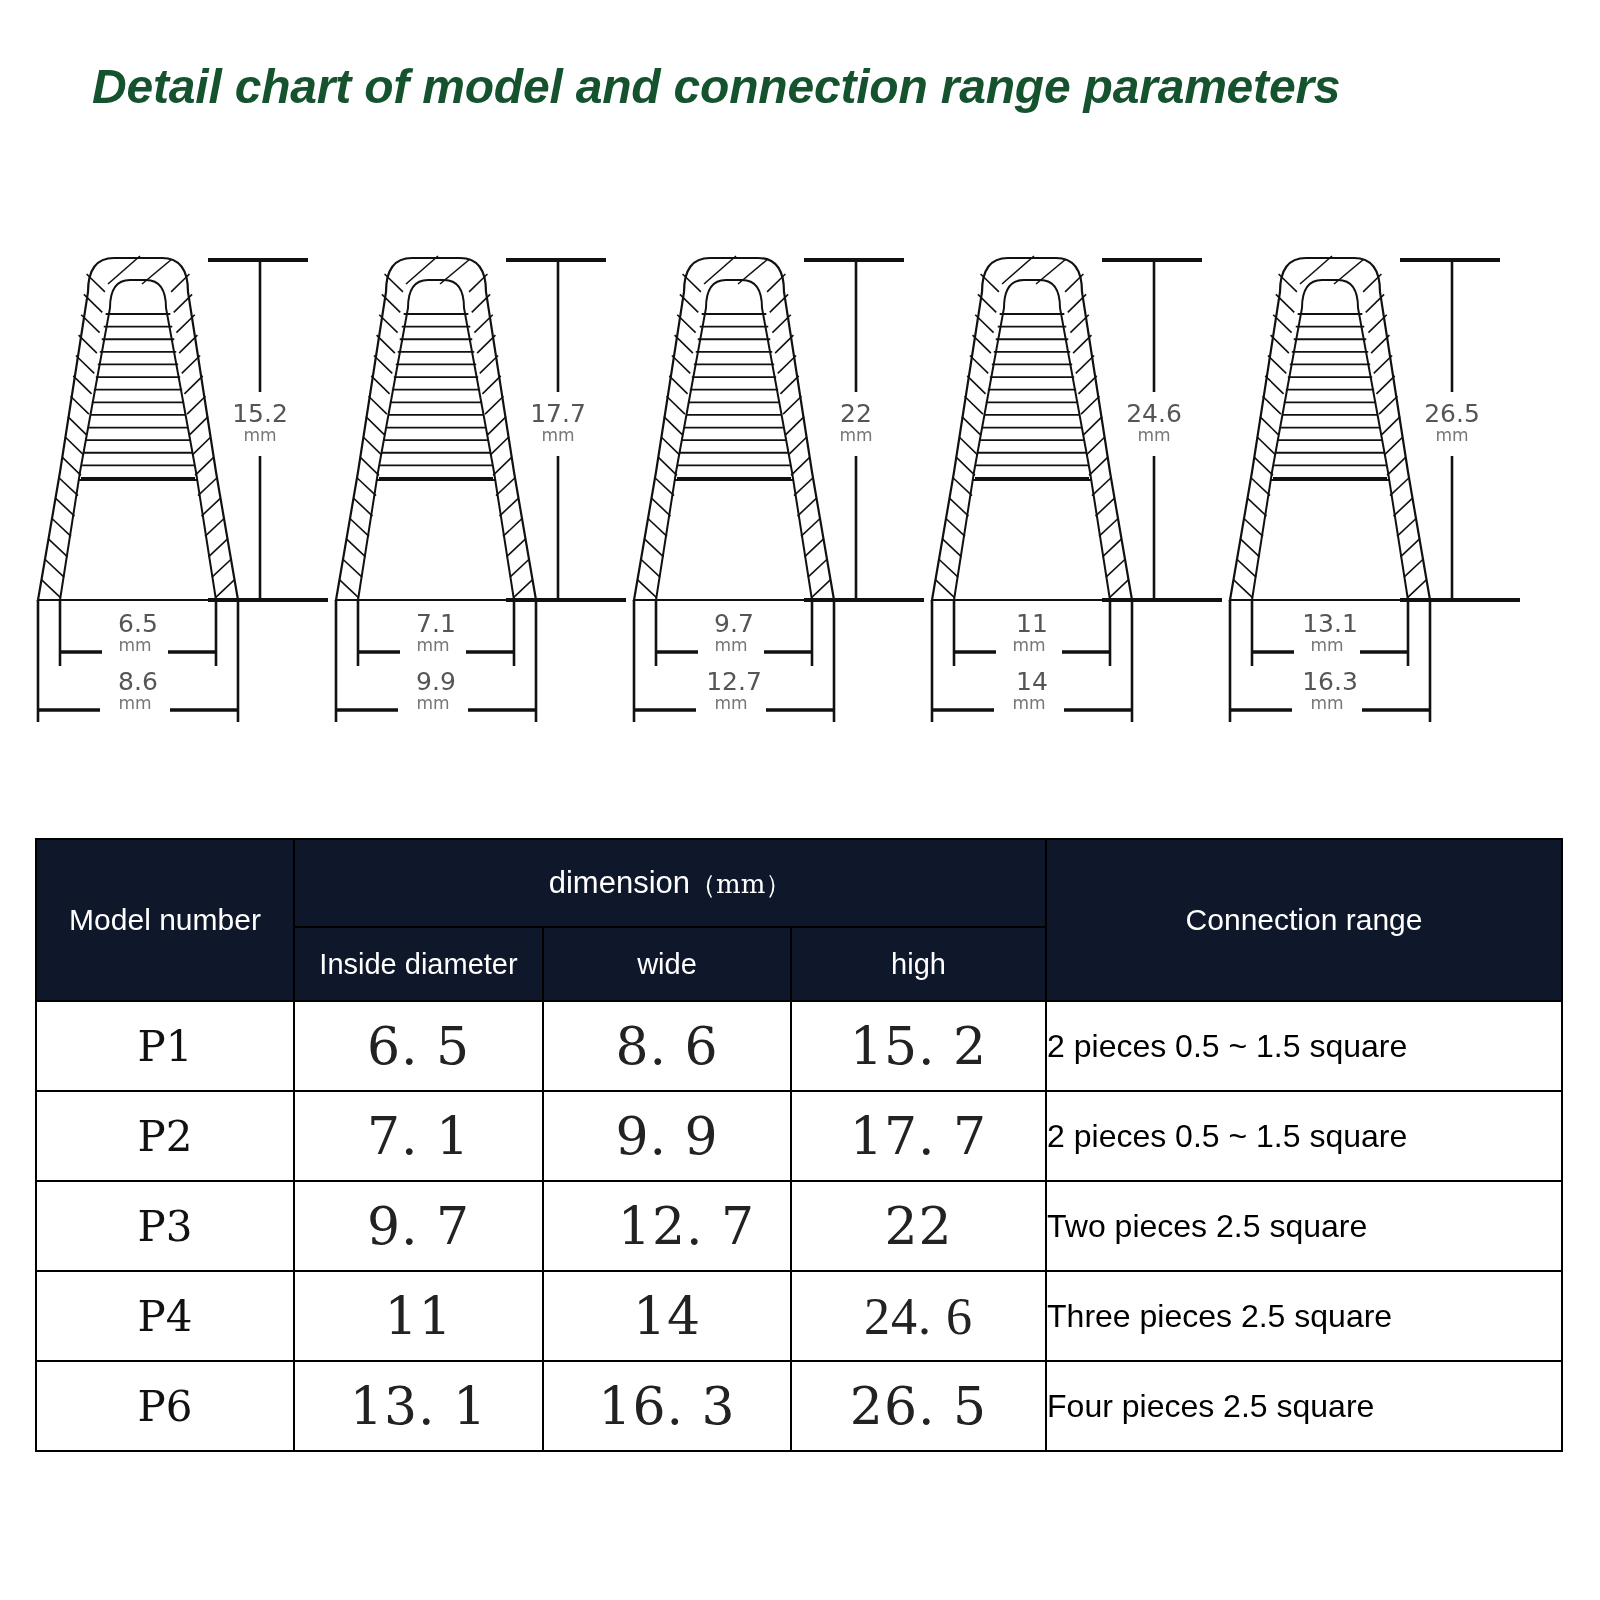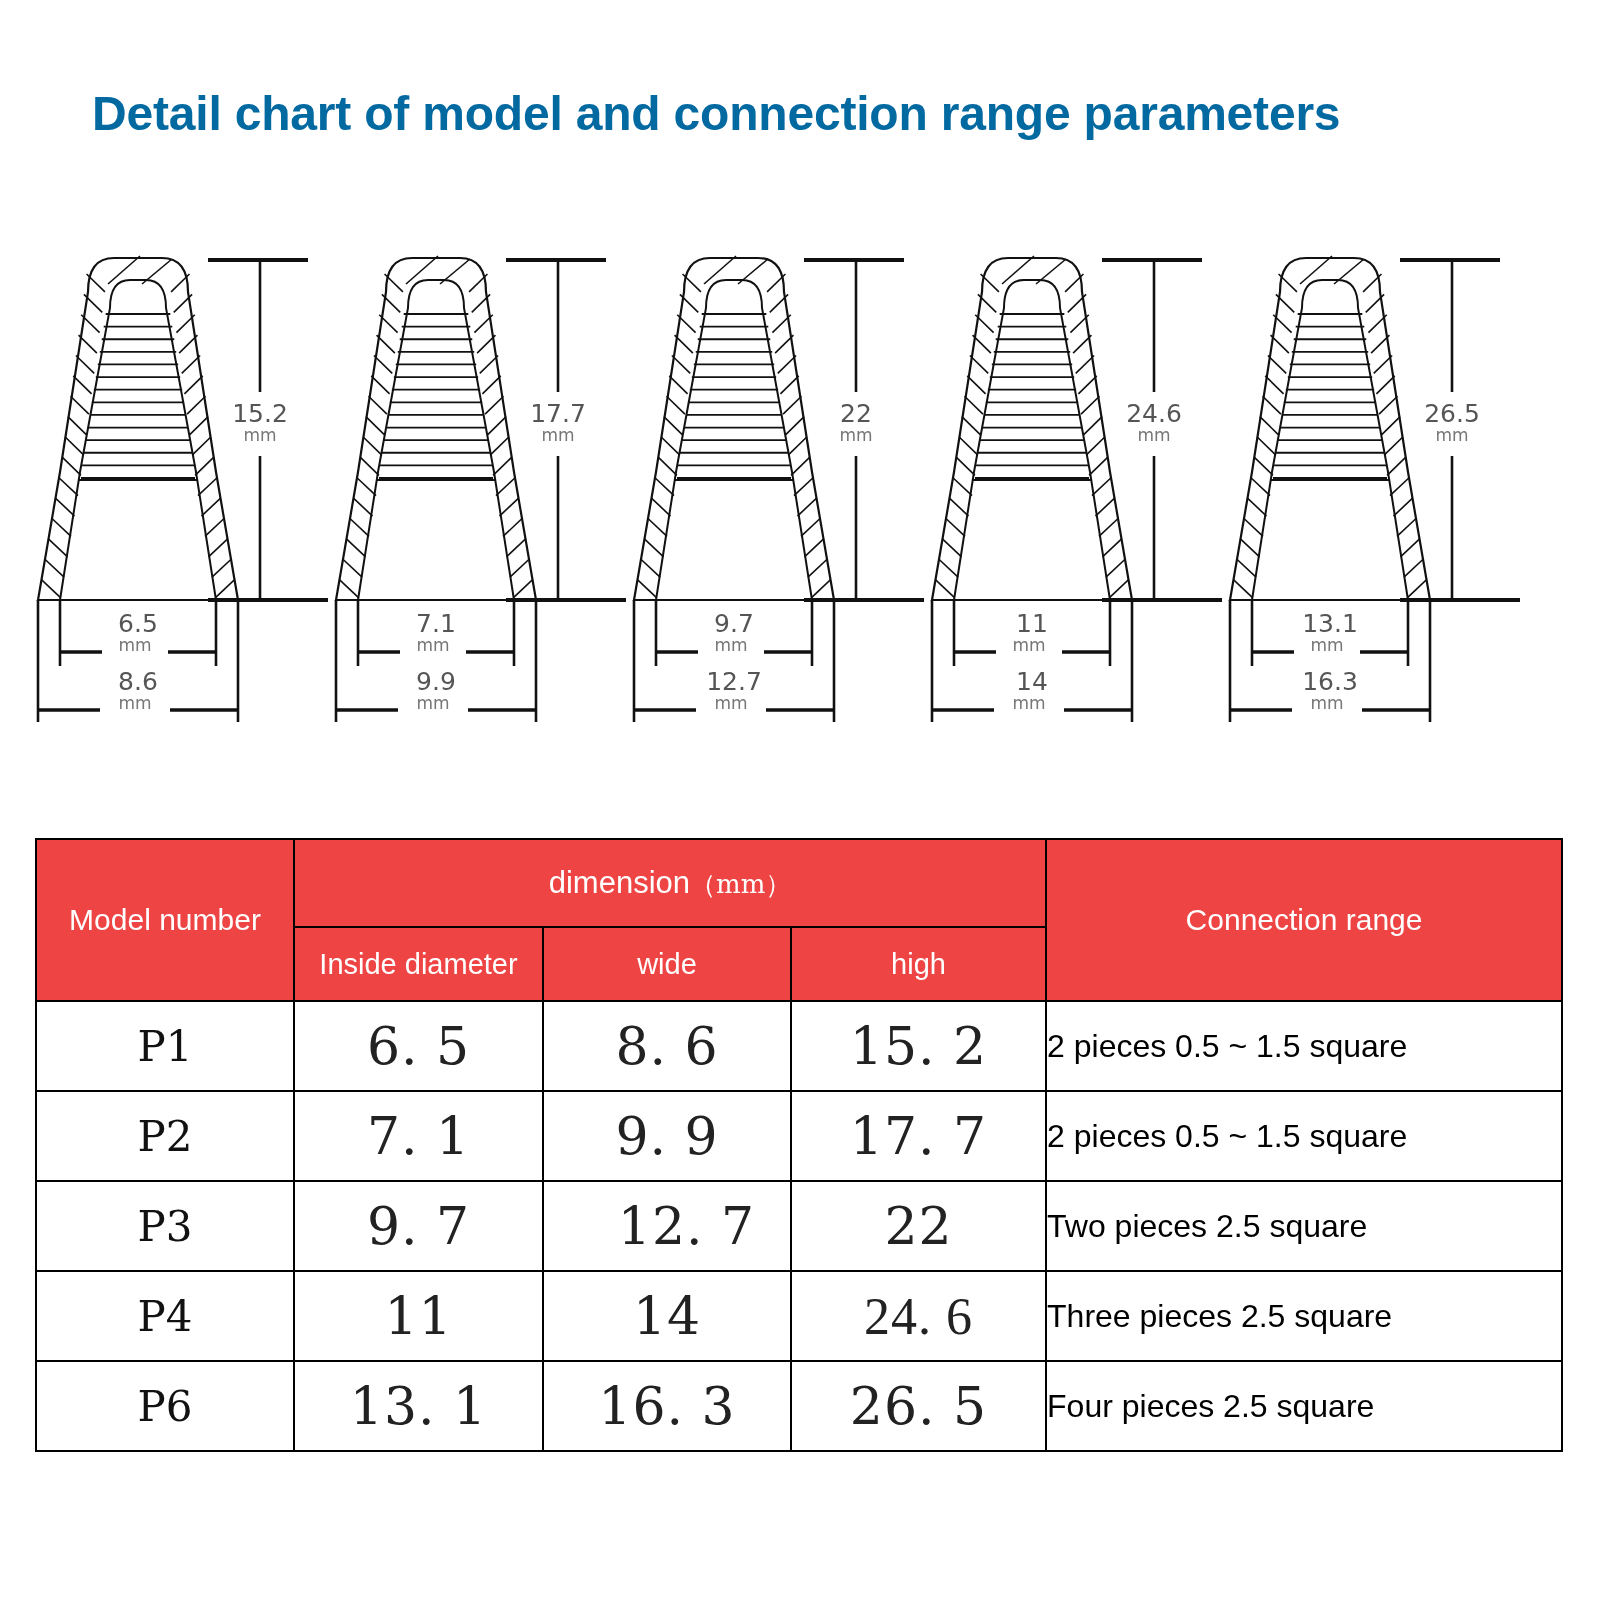--- a/index.html
+++ b/index.html
@@ -13,26 +13,27 @@
     font-family: "Liberation Sans", sans-serif;
     color: #000000;
     overflow: hidden;
     position: relative;
   }
 
   
   #page-title {
     position: absolute;
     left: 92px;
-    top: 86px;
+    top: 59px;
     font-size: 48px;
     font-weight: bold;
-    color: #0369a1;
+    color: #14532d;
     letter-spacing: -0.2px;
     white-space: nowrap;
+    font-style: italic;
   }
 
   
   #diagram-strip {
     position: absolute;
     left: 32px;
     top: 240px;
     width: 1530px;
     height: 530px;
     display: flex;
@@ -79,21 +80,21 @@
     width: 1526px;
     border-collapse: collapse;
     table-layout: fixed;
   }
   #spec-table td, #spec-table th {
     border: 2px solid #000000;
     padding: 0;
     margin: 0;
   }
   .hdr {
-    background: #ef4444;
+    background: #0f172a;
     color: #ffffff;
     font-family: "Liberation Sans", sans-serif;
     font-weight: normal;
     text-align: center;
   }
   .hdr-model {
     font-size: 30px;
     vertical-align: middle;
     padding-top: 30px;
   }

